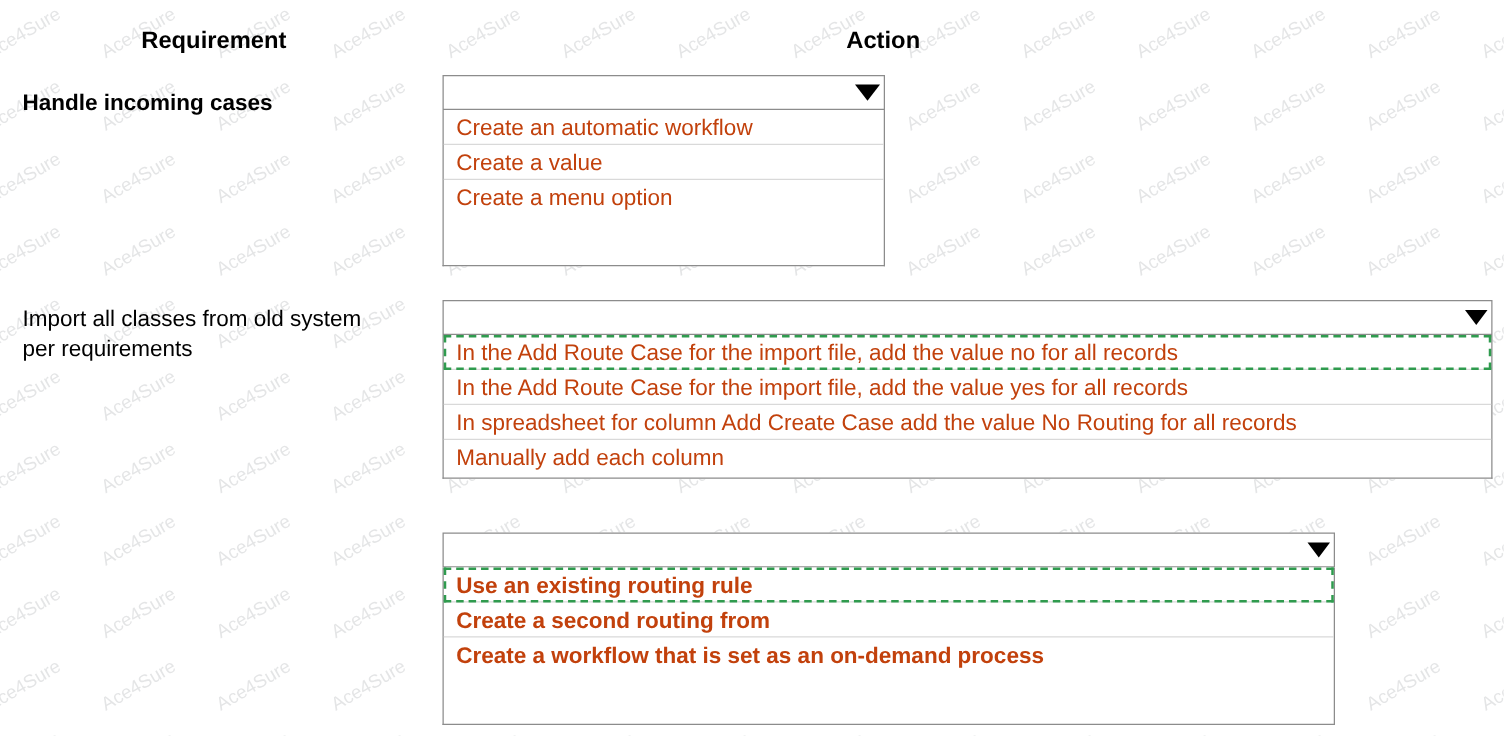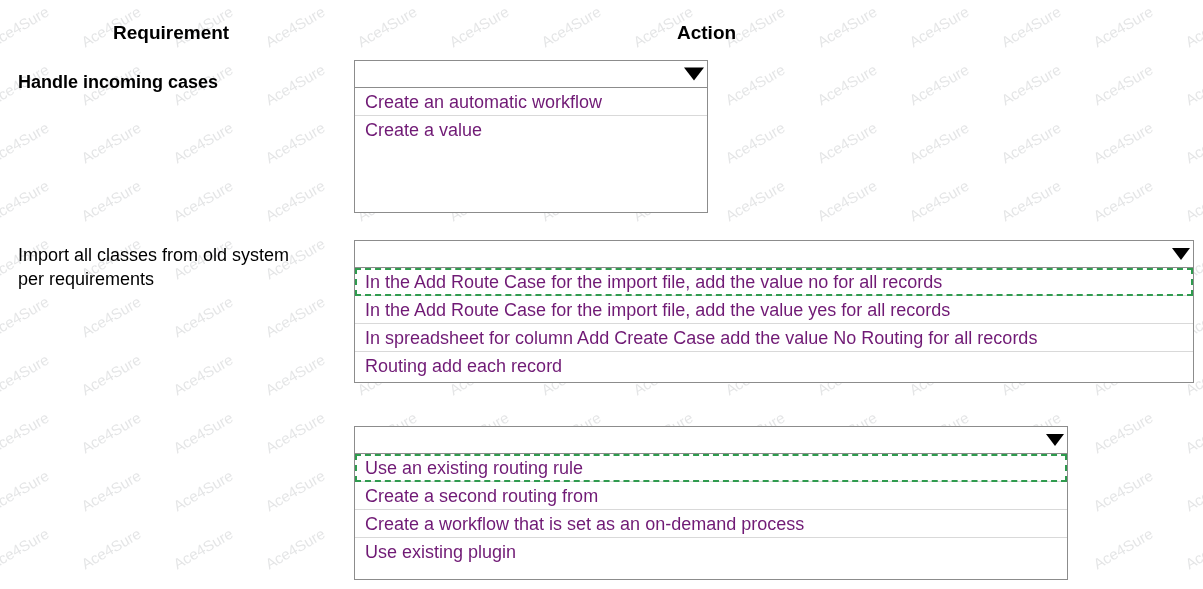--- a/index.html
+++ b/index.html
@@ -85,42 +85,42 @@
     box-sizing: border-box;
   }
   .dd-option {
     font-size: 18px;
     line-height: 27px;
     height: 27px;
     padding-left: 10px;
     border-bottom: 1px solid #d9d9d9;
     box-sizing: border-box;
     white-space: nowrap;
-    color: #701a75;
+    color: #c2410c;
   }
   .dd-option:last-child { border-bottom: none; }
   .dd-option.selected {
     outline: 2px dashed #2f9b4e;
     outline-offset: -2px;
   }
 
   
   #g1-closed { left: 354px; top: 60px; width: 354px; height: 28px; }
   #g1-list   { left: 354px; top: 88px; width: 354px; height: 125px; }
   #g1-list .dd-option { line-height: 28px; height: 28px; }
 
   
   #g2-closed { left: 354px; top: 240px; width: 840px; height: 28px; }
   #g2-list   { left: 354px; top: 268px; width: 840px; height: 115px; }
   #g2-list .dd-option { line-height: 28px; height: 28px; }
 
   
   #g3-closed { left: 354px; top: 426px; width: 714px; height: 28px; }
   #g3-list   { left: 354px; top: 454px; width: 714px; height: 126px; }
-  #g3-list .dd-option { line-height: 28px; height: 28px; }
+  #g3-list .dd-option { line-height: 28px; height: 28px; font-weight: bold; }
 </style>
 </head>
 <body>
 
 <div class="watermark-layer" id="wm-layer">
     <span class="wm" style="left: -14px; top: 18px;">Ace4Sure</span>
     <span class="wm" style="left: 78px; top: 18px;">Ace4Sure</span>
     <span class="wm" style="left: 170px; top: 18px;">Ace4Sure</span>
     <span class="wm" style="left: 262px; top: 18px;">Ace4Sure</span>
     <span class="wm" style="left: 354px; top: 18px;">Ace4Sure</span>
@@ -283,37 +283,37 @@
   <div class="req-label" id="req-1">Handle incoming cases</div>
   <div class="req-label" id="req-2">Import all classes from old system per requirements</div>
 
   <div class="dd-closed" id="g1-closed">
     <span></span>
     <span class="dd-arrow"></span>
   </div>
   <div class="dd-list" id="g1-list">
     <div class="dd-option">Create an automatic workflow</div>
     <div class="dd-option">Create a value</div>
+    <div class="dd-option">Create a menu option</div>
   </div>
 
   <div class="dd-closed" id="g2-closed">
     <span></span>
     <span class="dd-arrow small"></span>
   </div>
   <div class="dd-list" id="g2-list">
     <div class="dd-option selected">In the Add Route Case for the import file, add the value no for all records</div>
     <div class="dd-option">In the Add Route Case for the import file, add the value yes for all records</div>
     <div class="dd-option">In spreadsheet for column Add Create Case add the value No Routing for all records</div>
-    <div class="dd-option">Routing add each record</div>
+    <div class="dd-option">Manually add each column</div>
   </div>
 
   <div class="dd-closed" id="g3-closed">
     <span></span>
     <span class="dd-arrow small"></span>
   </div>
   <div class="dd-list" id="g3-list">
     <div class="dd-option selected">Use an existing routing rule</div>
     <div class="dd-option">Create a second routing from</div>
     <div class="dd-option">Create a workflow that is set as an on-demand process</div>
-    <div class="dd-option">Use existing plugin</div>
   </div>
 
 </div>
 
 </body></html>

